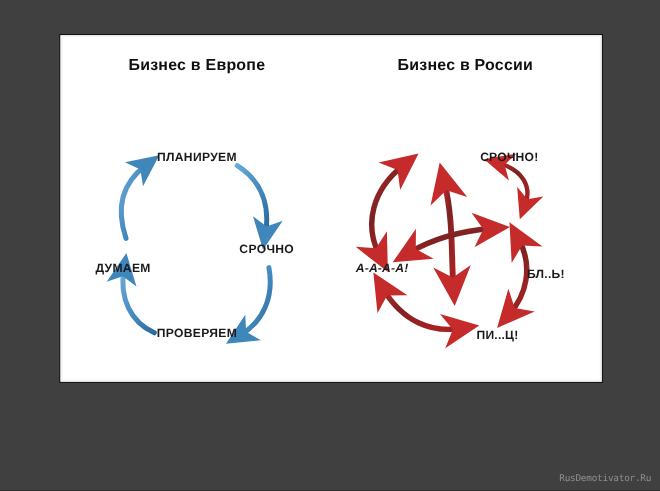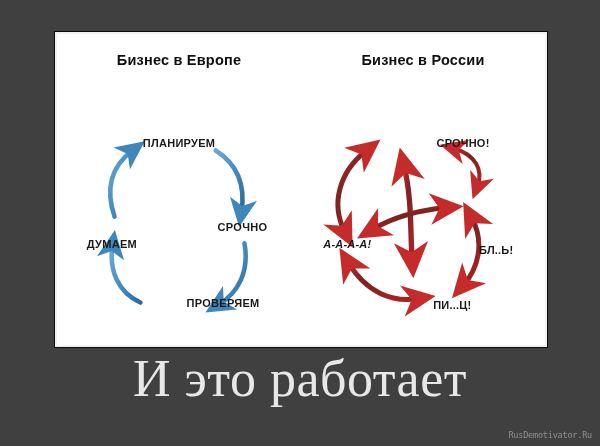--- a/index.html
+++ b/index.html
@@ -120,21 +120,21 @@
 
           <path d="M160,118 C182,132 190,154 186,180" stroke="url(#blugrad)" stroke-width="4.6" fill="none" stroke-linecap="round" marker-end="url(#bluhead)"></path>
 
           <path d="M189,212 C194,240 183,262 163,274" stroke="url(#blugrad)" stroke-width="4.6" fill="none" stroke-linecap="round" marker-end="url(#bluhead)"></path>
 
           <path d="M84,272 C62,262 52,240 56,214" stroke="url(#blugrad)" stroke-width="4.6" fill="none" stroke-linecap="round" marker-end="url(#bluhead)"></path>
         </svg>
 
         <div class="node-label" style="left:50%;top:35%;">ПЛАНИРУЕМ</div>
         <div class="node-label" style="left:76%;top:62%;">СРОЧНО</div>
-        <div class="node-label" style="left:50%;top:86.5%;margin-left:44px;">ПРОВЕРЯЕМ</div>
+        <div class="node-label" style="left:50%;top:86.5%;">ПРОВЕРЯЕМ</div>
         <div class="node-label" style="left:22.5%;top:62%;margin-top:17px;">ДУМАЕМ</div>
       </div>
 
       <div class="half right">
         <div class="diagram-title">Бизнес в России</div>
 
         <svg class="arrows" viewBox="0 0 246 315" preserveAspectRatio="none">
           <defs>
             <linearGradient id="redgrad" x1="0" y1="0" x2="0.6" y2="1">
               <stop offset="0%" stop-color="#b52a2a"></stop>
@@ -164,17 +164,16 @@
 
         <div class="chaos-label" style="left:50%;top:35%;margin-left:40px;">СРОЧНО!</div>
         <div class="chaos-label" style="left:80%;top:56.5%;margin-top:40px;">БЛ..Ь!</div>
         <div class="chaos-label" style="left:62%;top:87%;text-align:center;">ПИ...Ц!</div>
         <div class="chaos-label" style="left:19%;top:67.5%;font-style:italic;">А-А-А-А!</div>
       </div>
 
     </div>
   </div>
 
-  <div id="caption">И это работает</div>
 
   <div id="watermark">RusDemotivator.Ru</div>
 
 </div>
 
 </body></html>

